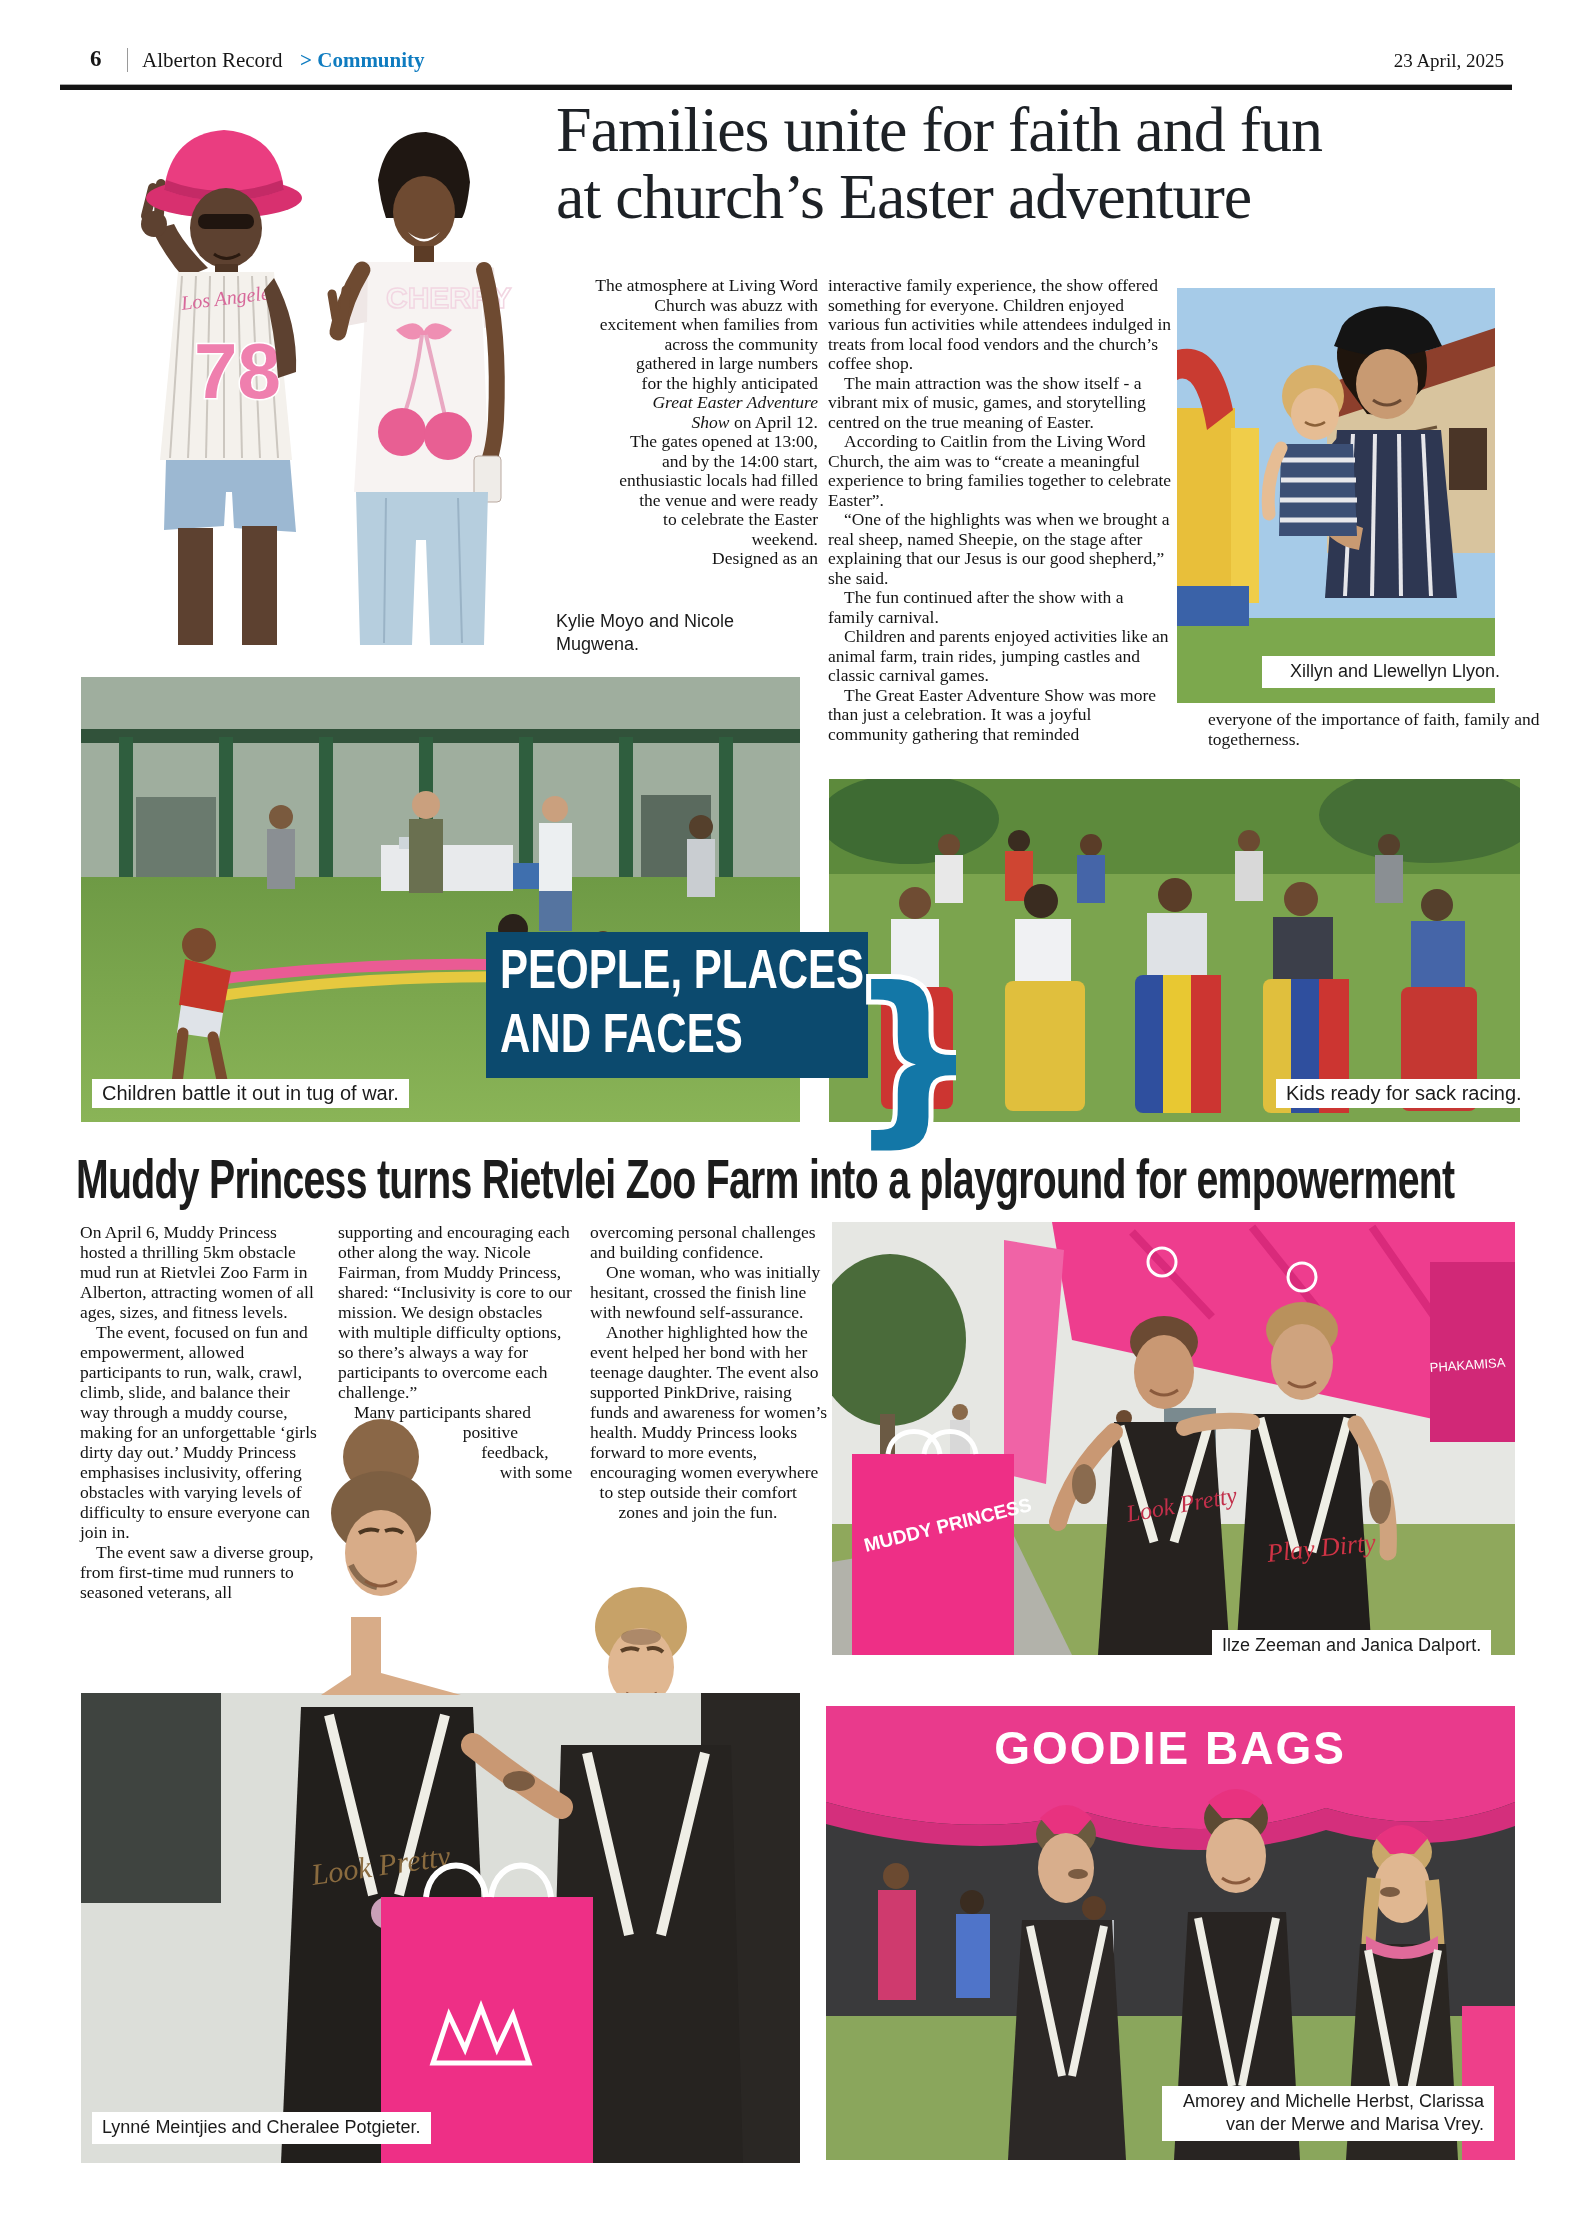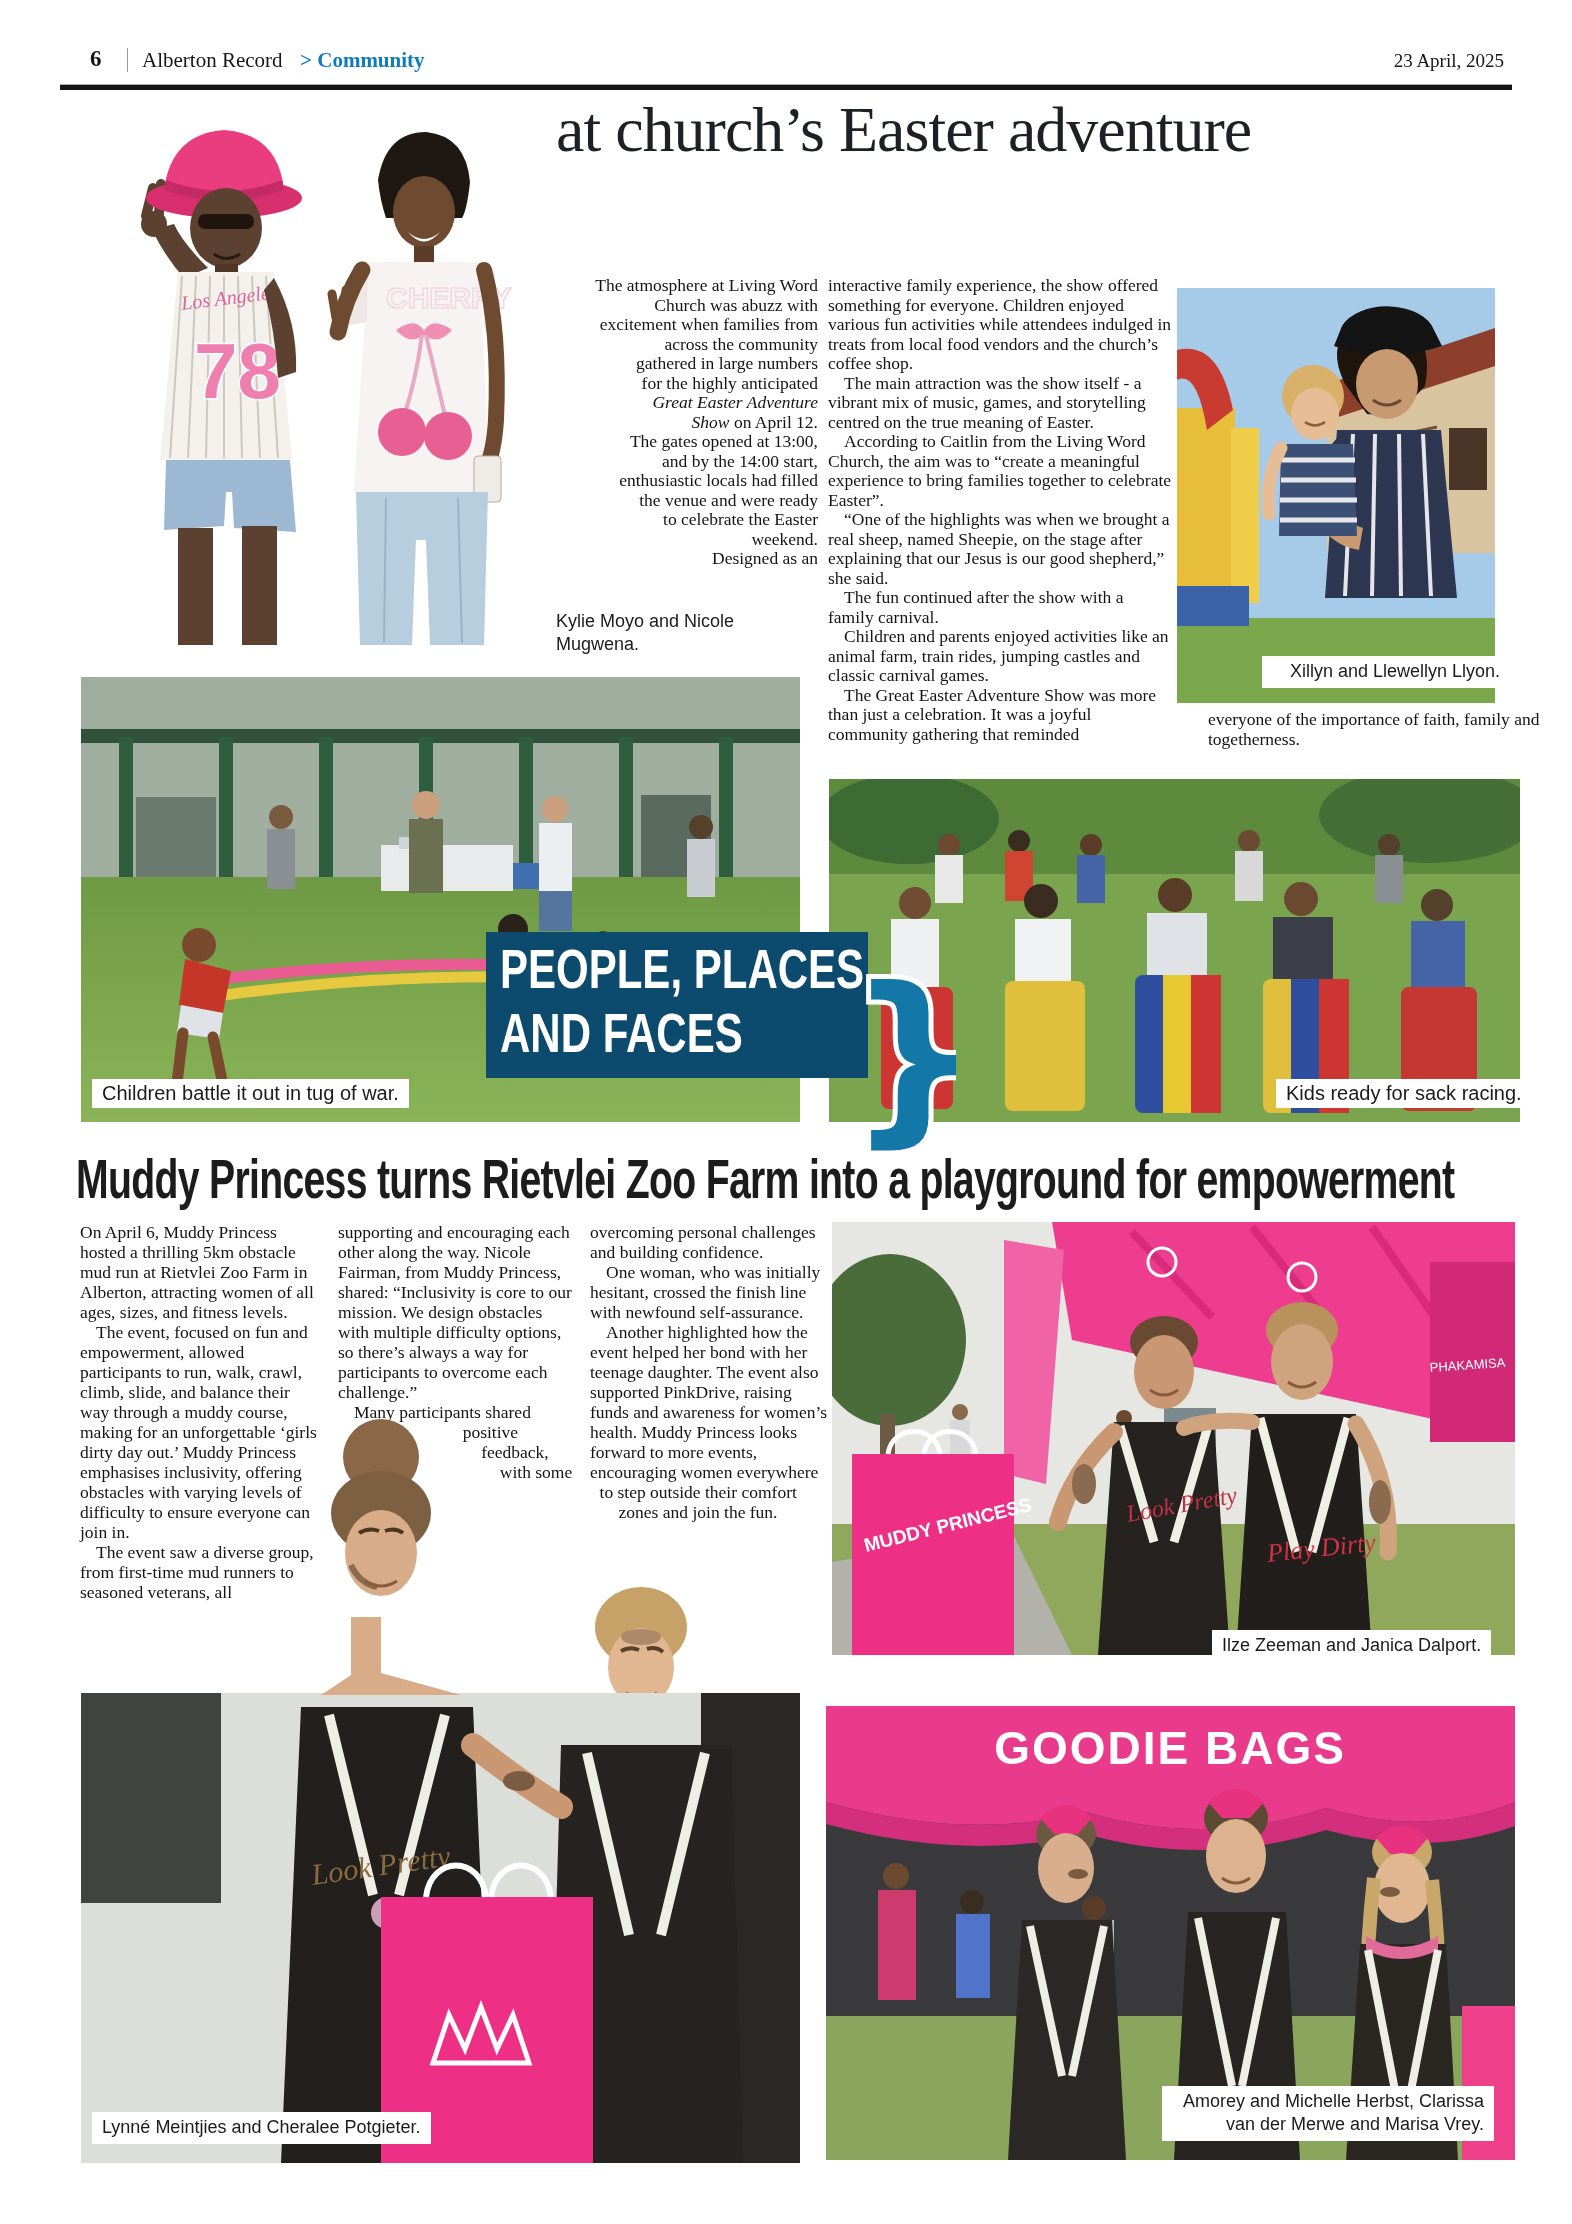--- a/index.html
+++ b/index.html
@@ -53,20 +53,21 @@
 <div id="page">
 
   <div class="abs" id="hdr-num">6</div>
   <div class="abs" id="hdr-div"></div>
   <div class="abs" id="hdr-pub">Alberton Record</div>
   <div class="abs" id="hdr-sec">&gt; Community</div>
   <div class="abs" id="hdr-date">23 April, 2025</div>
   <div class="abs" id="hdr-rule"></div>
 
   <div class="abs" id="easter-headline">
+    <div>Families unite for faith and fun</div>
     <div>at church’s Easter adventure</div>
   </div>
 
   <svg class="abs" style="left:86px;top:118px;" width="472" height="527" viewBox="0 0 472 527">
     <g>
       <path d="M66,112 Q80,140 98,160 L122,150 Q96,124 88,106Z" fill="#5d4130"></path>
       <path d="M60,98 l7,-28 M73,96 l2,-30" stroke="#5d4130" stroke-width="10" stroke-linecap="round" fill="none"></path>
       <circle cx="68" cy="106" r="13" fill="#5d4130"></circle>
       <ellipse cx="138" cy="80" rx="78" ry="20" fill="#d8306f"></ellipse>
       <path d="M78,72 Q85,16 138,12 Q192,16 198,72 Q138,94 78,72Z" fill="#ea3d80"></path>

